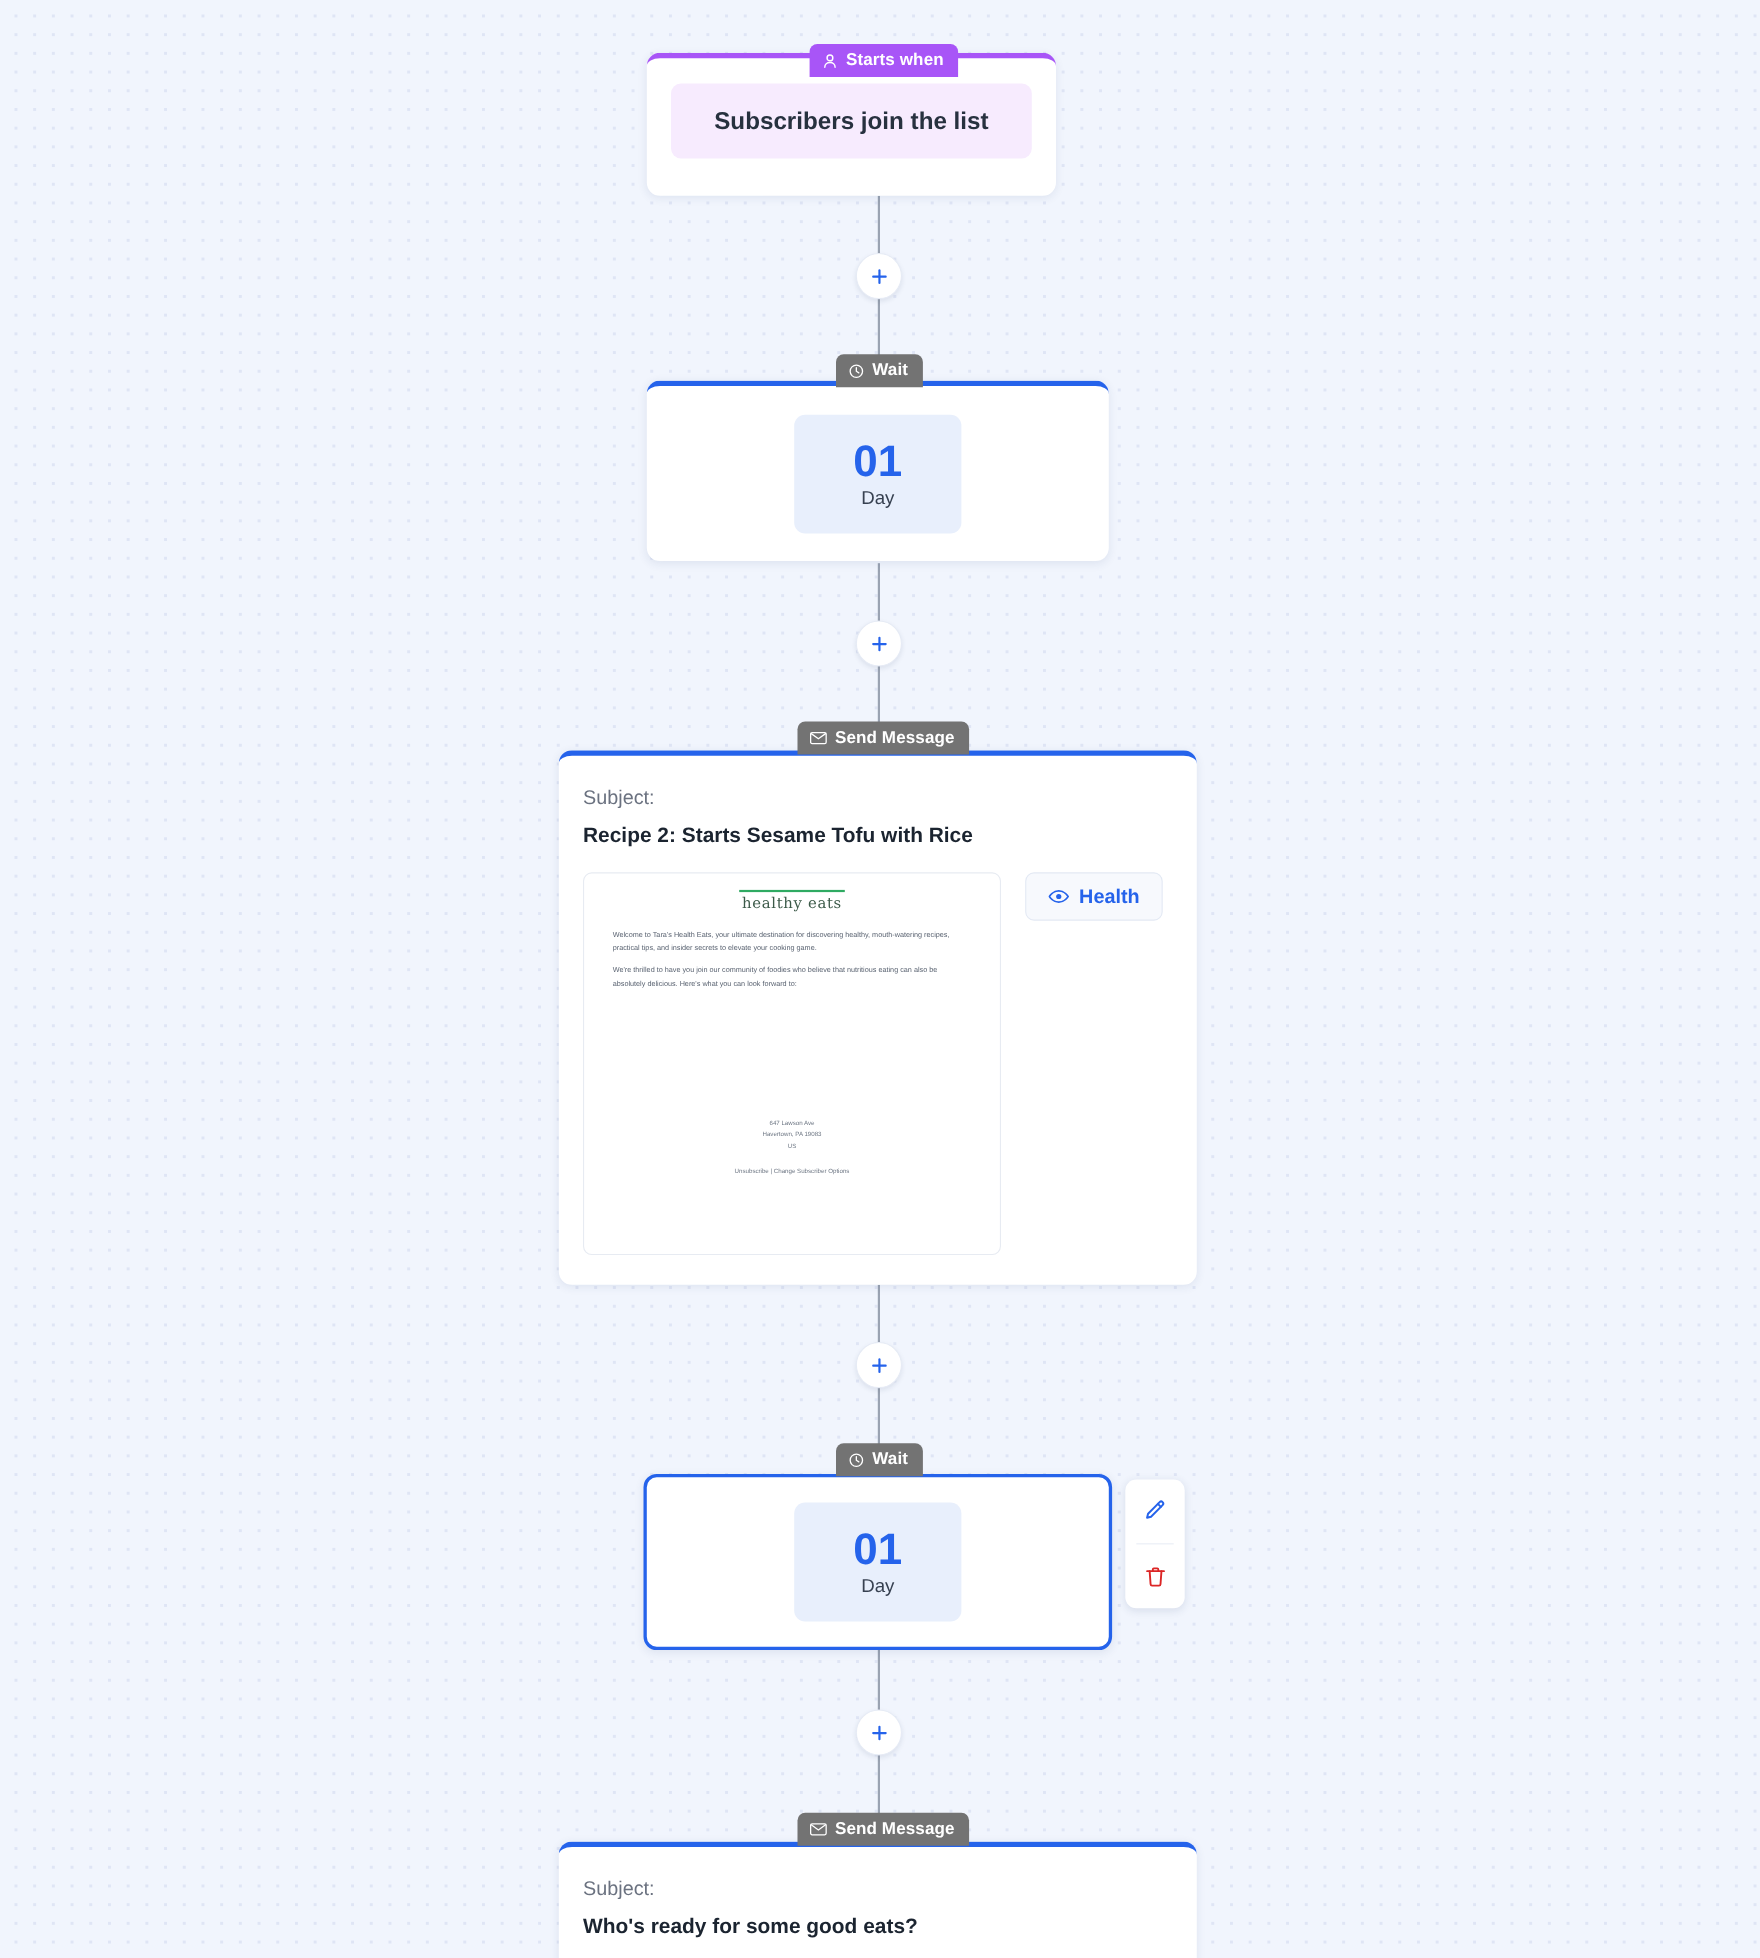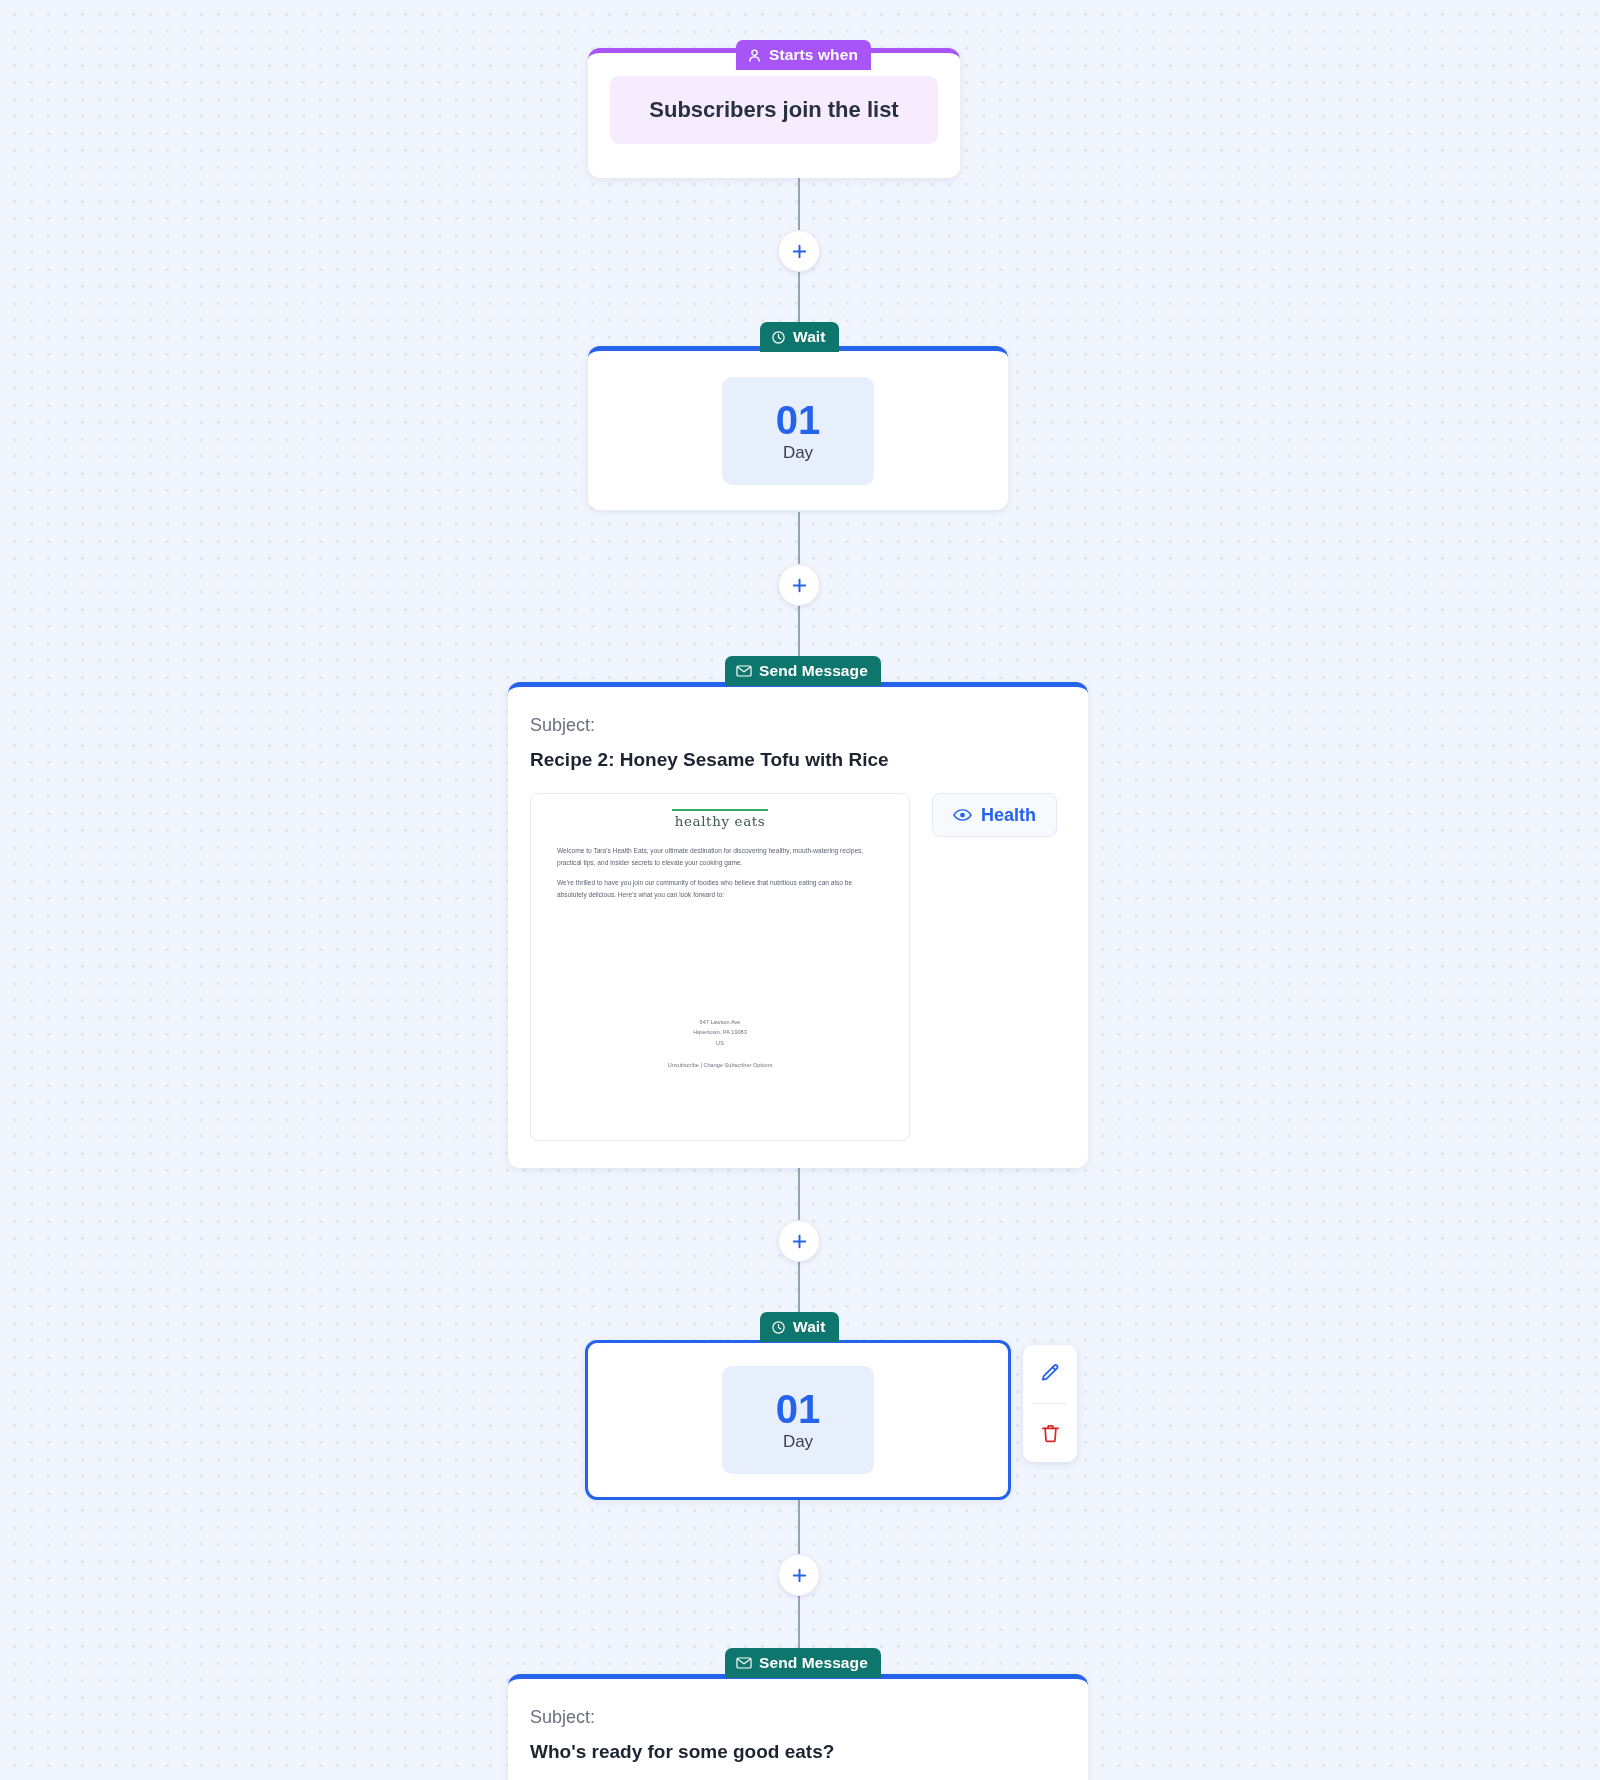--- a/index.html
+++ b/index.html
@@ -65,21 +65,21 @@
     padding: 0 13px 0 11px;
     border-radius: 7px 7px 0 0;
     color: #ffffff;
     font-size: 15.5px;
     font-weight: bold;
     letter-spacing: .1px;
     white-space: nowrap;
     z-index: 3;
   }
   .badge.purple { background: #a855f7; }
-  .badge.blue   { background: #0f766e; }
+  .badge.blue   { background: #737373; }
   .badge svg { display:block; }
 
   
   .card {
     position: absolute;
     background: #ffffff;
     border-radius: 12px;
     box-shadow: 0 2px 9px rgba(35,60,110,0.09);
     z-index: 2;
   }
@@ -313,21 +313,21 @@
         <rect x="1" y="1.2" width="15" height="10.6" rx="1.4"></rect>
         <path d="M1.6 2.2 8.5 7.2 15.4 2.2" stroke-linecap="round"></path>
       </svg>
     </span>
     <span>Send Message</span>
   </div>
 
   <div class="card top-blue" style="left:508px;top:682px;width:580px;height:486px;">
     <div class="msg-inner">
       <div class="msg-subject-label">Subject:</div>
-      <div class="msg-subject-value">Recipe 2: Honey Sesame Tofu with Rice</div>
+      <div class="msg-subject-value">Recipe 2: Starts Sesame Tofu with Rice</div>
 
       <div class="msg-body-row">
         <div class="email-thumb">
           <div class="brand-rule"></div>
           <div class="brand-sub">healthy eats</div>
           <div class="thumb-para">Welcome to Tara's Health Eats, your ultimate destination for discovering healthy, mouth-watering recipes, practical tips, and insider secrets to elevate your cooking game.</div>
           <div class="thumb-para">We're thrilled to have you join our community of foodies who believe that nutritious eating can also be absolutely delicious. Here's what you can look forward to:</div>
 
           <div class="thumb-footer">
             <div class="thumb-addr">647 Lawson Ave</div>

